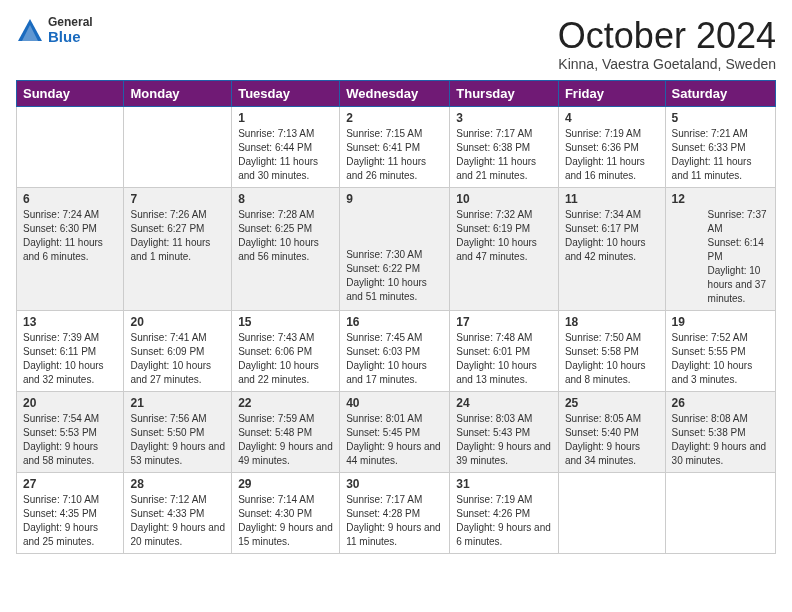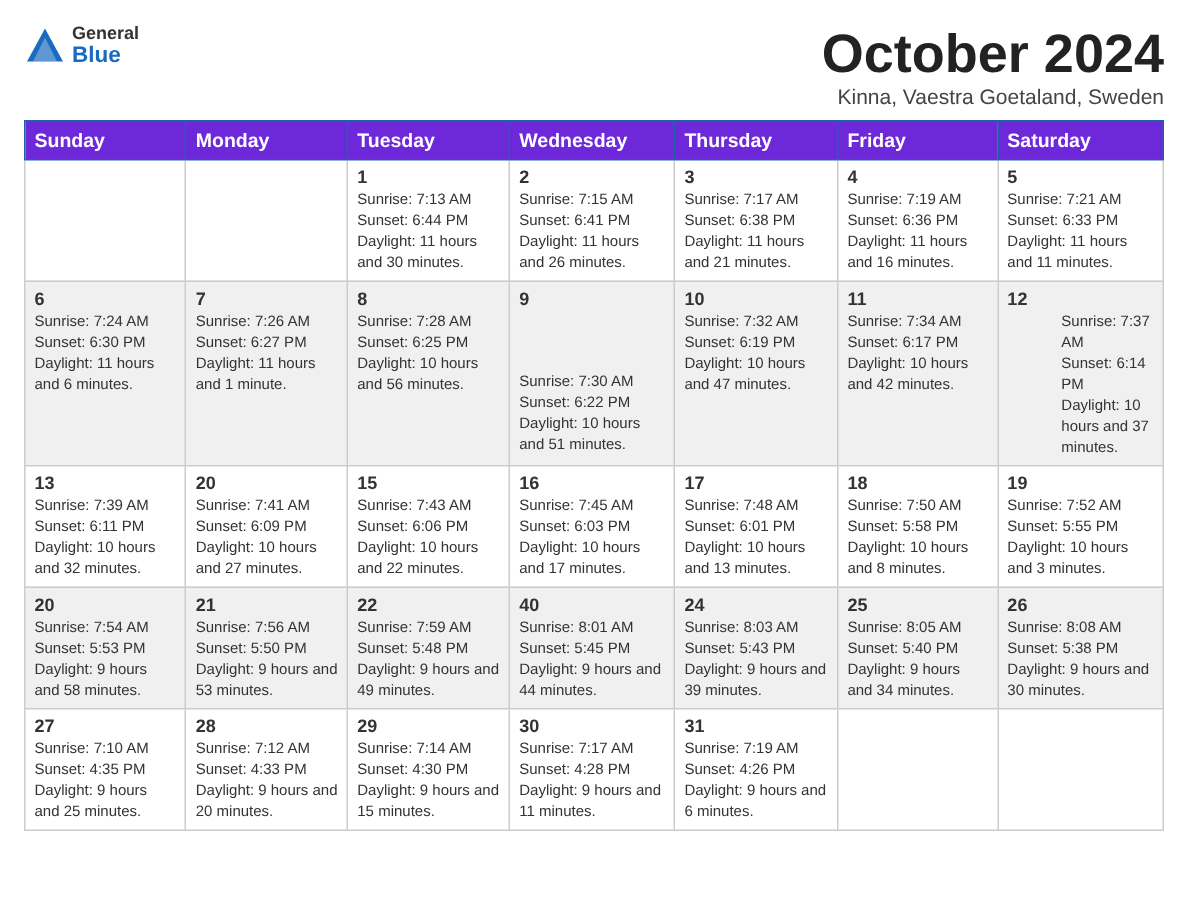--- a/index.html
+++ b/index.html
@@ -38,35 +38,35 @@
     }
     .logo-icon {
       width: 28px;
       height: 28px;
     }
     .title-area {
       text-align: right;
     }
     .month-title {
       font-size: 36px;
-      font-weight: bold;
+      font-weight: normal;
       color: #222;
       line-height: 1.1;
     }
     .subtitle {
       font-size: 14px;
       color: #444;
     }
     .calendar {
       width: 100%;
       border-collapse: collapse;
       border: 1px solid #ccc;
     }
     .calendar th {
-      background: #6d28d9;
+      background: #701a75;
       color: #fff;
       text-align: left;
       padding: 5px 6px;
       font-size: 13px;
       border: 1px solid #2060a8;
     }
     .calendar td {
       vertical-align: top;
       border: 1px solid #ccc;
       padding: 4px 6px;

